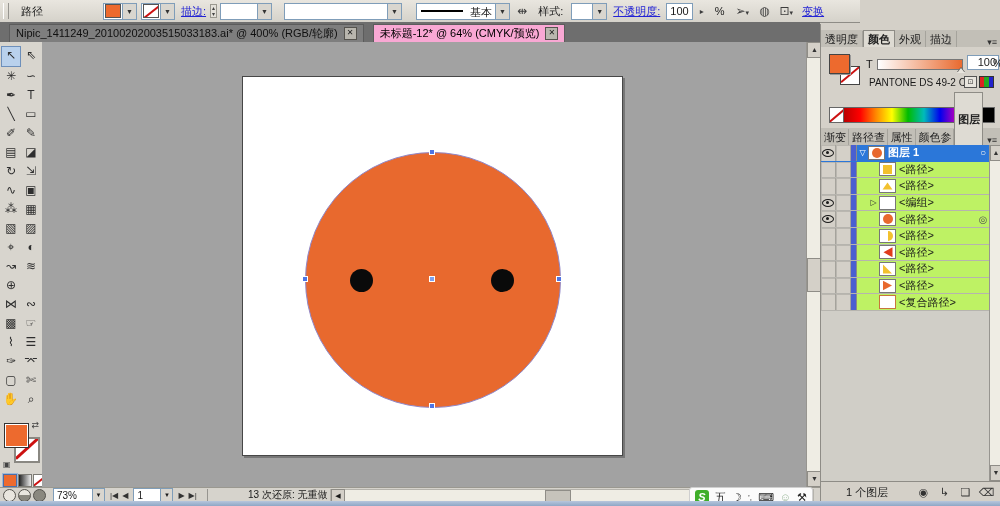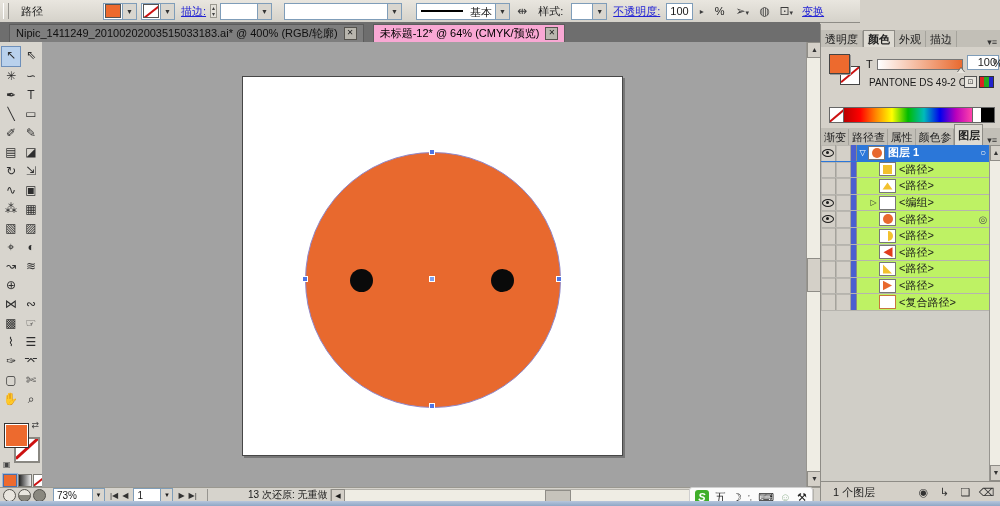--- a/index.html
+++ b/index.html
@@ -102,21 +102,21 @@
   .th-wedge-o::after{content:"";width:10px;height:10px;background:#E8692E;clip-path:polygon(0 0,95% 50%,0 100%)}
   .th-compound{border-color:#c8763c}
   .llabel{flex:1;font-size:11px;white-space:nowrap;overflow:hidden}
   .lrow.selected .llabel{font-weight:bold}
   .ltarget{width:14px;text-align:center;font-size:10px;color:#555;flex:none}
   .lrow.selected .ltarget{color:#eee}
   .selsq{width:7px;height:7px;background:#3450c8;border:1px solid #1c2c66;margin-right:2px;flex:none}
   .lscroll{position:absolute;right:0;top:121px;width:11px;height:336px;background:#efede4;border-left:1px solid #979590}
   .lempty{position:absolute;left:0;top:277px;width:169px;height:180px;background:#d0cec7;border-bottom:1px solid #979590}
   .lbottom{position:absolute;left:0;top:457px;width:180px;height:20px;background:#d4d0c8;border-top:1px solid #8e8c86;display:flex;align-items:center}
-  .lb-count{margin-left:12px;font-size:11px}
+  .lb-count{margin-left:25px;font-size:11px}
   .lb-ico{width:17px;text-align:center;color:#333;font-size:11px;cursor:pointer}
   .lb-icons{margin-left:auto;margin-right:6px;display:flex;gap:4px}
   
   .statusbar{left:0;top:487px;width:820px;height:14px;background:#d6d3cc;border-top:1px solid #9a9890;display:flex;align-items:center}
   .screenmodes{display:flex;margin:0 4px 0 3px;gap:2px}
   .smode{width:11px;height:11px;border-radius:50%;border:1px solid #55534e;background:#e9e6df}
   .smode.m2{background:linear-gradient(180deg,#e9e6df 50%,#8a887f 50%)}
   .smode.m3{background:#8a887f}
   .sb-combo{display:inline-flex;align-items:center;background:#fff;border:1px solid #7f9db9;height:12px;margin:0 3px}
   .sb-combo .cval{padding:0 3px;font-size:10px}
@@ -291,21 +291,21 @@
       <span class="sp-white"></span>
       <span class="sp-black"></span>
     </div>
   </div>
 
   <div class="ptabs" style="top:104px">
     <span class="ptab" style="padding:1px 3px">渐变</span>
     <span class="ptab" style="padding:1px 3px">路径查</span>
     <span class="ptab" style="padding:1px 3px">属性</span>
     <span class="ptab" style="padding:1px 3px">颜色参</span>
-    <span class="ptab active" style="padding:3px 3px">图层</span>
+    <span class="ptab active" style="padding:19px 3px">图层</span>
     <span class="pmenu">▾≡</span>
   </div>
 
   <div class="lempty"></div>
 
   <div class="lrows">
     <div class="lrow selected">
       <span class="vcell">
           <span class="eyeico"></span>
         </span>

